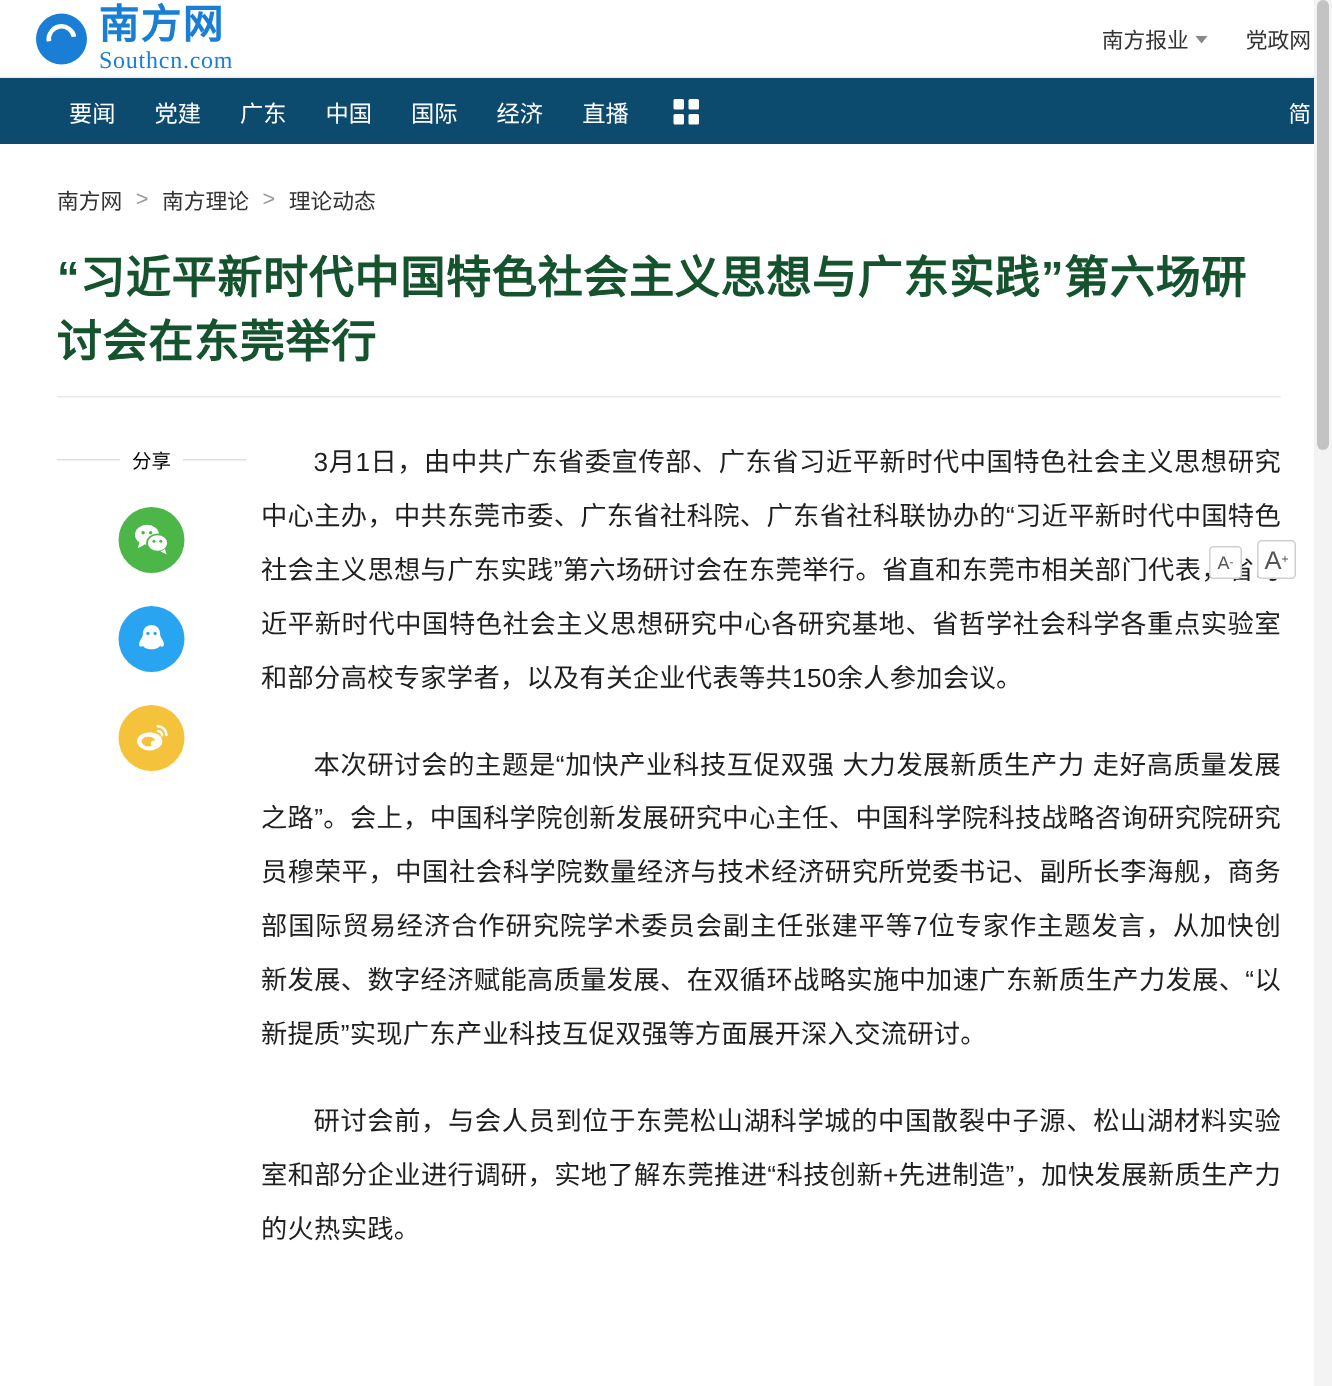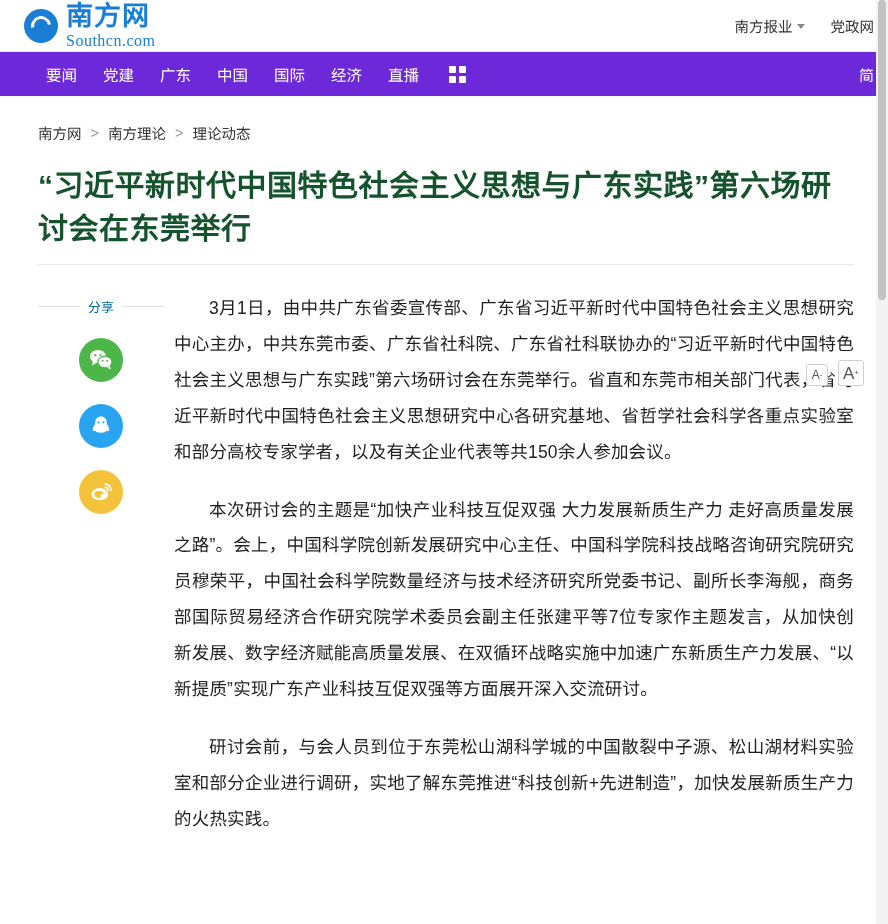--- a/index.html
+++ b/index.html
@@ -43,21 +43,21 @@
   .top-links { display: flex; gap: 26px; font-size: 14.5px; color: #333; }
   .top-link { display: flex; align-items: center; gap: 4px; white-space: nowrap; cursor: pointer; }
   .caret-down {
     width: 0; height: 0; border-left: 4px solid transparent; border-right: 4px solid transparent;
     border-top: 5px solid #888; display: inline-block; margin-top: 2px;
   }
 
   
   .navbar {
     height: 44px;
-    background: #6d28d9;
+    background: #0c4a6e;
     display: flex;
     align-items: center;
     justify-content: space-between;
     padding: 0 10px 0 46px;
     color: #fff;
   }
   .nav-items { display: flex; align-items: center; gap: 26px; }
   .nav-item {
     font-size: 15.5px; color: #fff; cursor: pointer; white-space: nowrap;
   }
@@ -135,21 +135,21 @@
     padding: 26px 34px 0 38px;
   }
   .share-col {
     width: 126px;
     flex: 0 0 126px;
     padding-top: 6px;
     display: flex; flex-direction: column; align-items: center;
   }
   .share-head {
     display: flex; align-items: center; gap: 8px; width: 100%;
-    color: #0369a1; font-size: 13px;
+    color: #000000; font-size: 13px;
   }
   .share-head .line { flex: 1; height: 1px; background: #e0e0e0; }
   .share-icons { margin-top: 22px; display: flex; flex-direction: column; gap: 22px; align-items: center; }
   .sicon {
     width: 44px; height: 44px; border-radius: 50%;
     display: flex; align-items: center; justify-content: center;
     cursor: pointer; color: #fff;
   }
   .sicon.wechat { background: #4cb648; }
   .sicon.qq { background: #29a4f0; }

